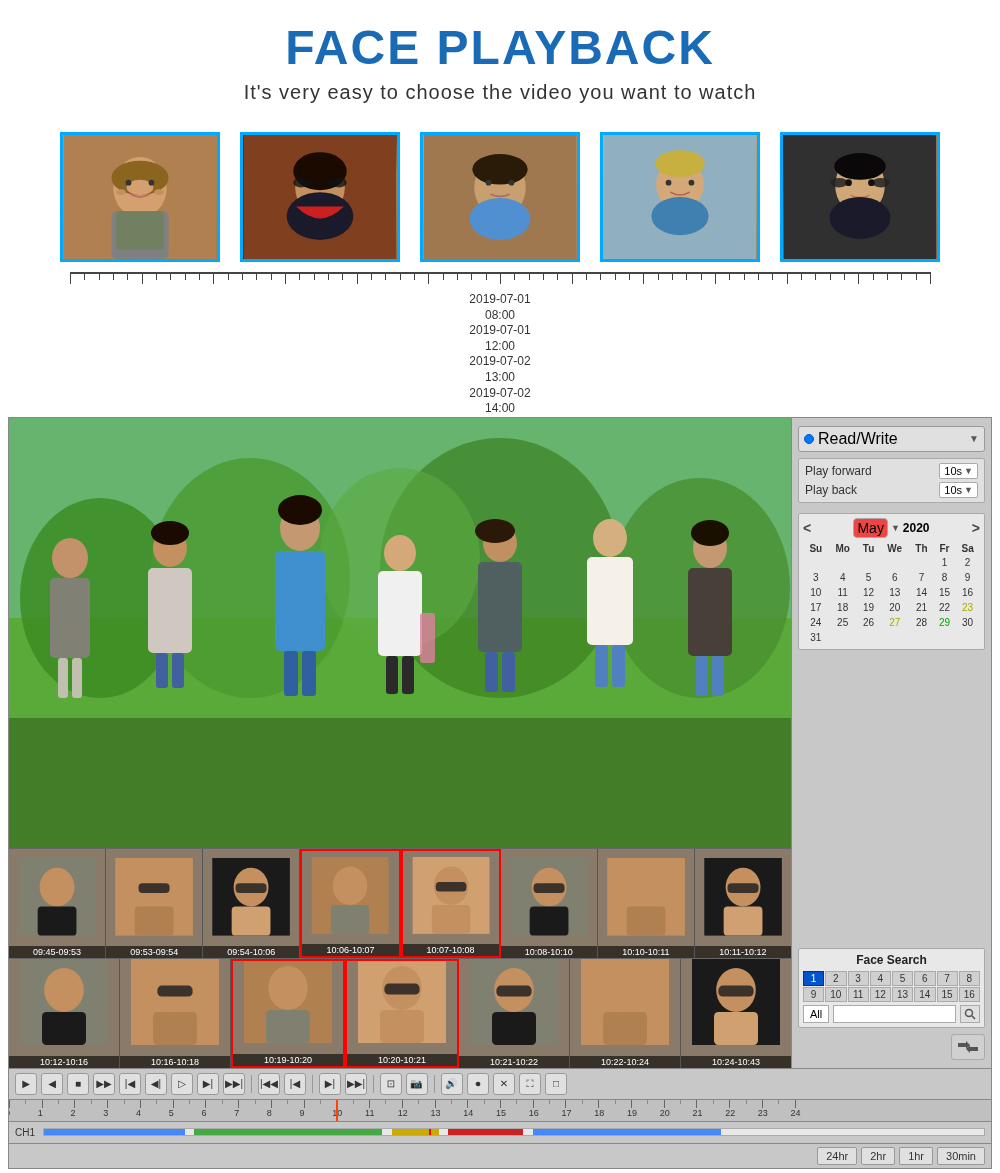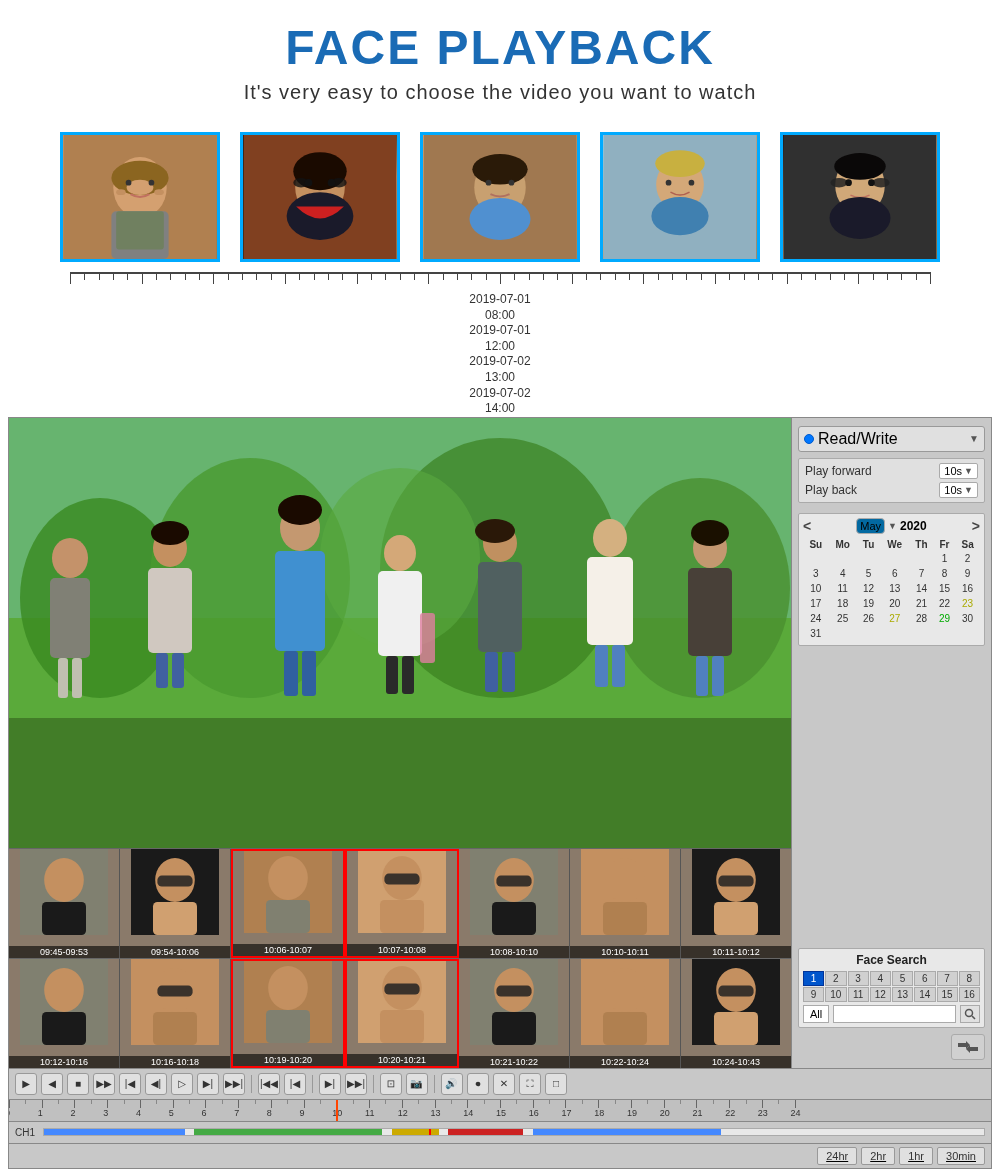--- a/index.html
+++ b/index.html
@@ -225,25 +225,25 @@
       margin-bottom: 4px;
     }
     .cal-nav { cursor: pointer; font-weight: bold; color: #444; font-size: 14px; }
     .cal-month-select {
       display: flex;
       align-items: center;
       gap: 3px;
       font-size: 12px;
     }
     .cal-month-dropdown {
-      background: #0369a1;
+      background: #ef4444;
       border: 1px solid #aaa;
       border-radius: 4px;
       padding: 1px 3px;
-      font-size: 11px;
+      font-size: 14px;
     }
     .cal-year {
       font-size: 12px;
       font-weight: bold;
     }
     .cal-grid {
       width: 100%;
       border-collapse: collapse;
       font-size: 11px;
     }
@@ -422,21 +422,20 @@
     }
 
     
     .bottom-time-btns {
       background: #c8c8c8;
       border-top: 1px solid #888;
       display: flex;
       justify-content: flex-end;
       padding: 3px 6px;
       gap: 4px;
-      text-decoration: underline;
     }
     .time-btn {
       background: #e0e0e0;
       border: 1px solid #999;
       border-radius: 2px;
       padding: 2px 8px;
       font-size: 11px;
       cursor: pointer;
       color: #333;
     }
@@ -706,20 +705,31 @@
                 <rect width="80" height="80" fill="#808070"></rect>
                 <ellipse cx="40" cy="30" rx="18" ry="20" fill="#c49060"></ellipse>
                 <rect x="20" y="50" width="40" height="30" rx="4" fill="#1a1a1a"></rect>
               </svg>
             </div>
             <div class="thumb-time">09:45-09:53</div>
           </div>
           <div class="thumb-cell thumb-bg-man1">
             <div class="thumb-cell-face">
               <svg viewBox="0 0 80 80" width="100%" height="80%">
+                <rect width="80" height="80" fill="#c49060"></rect>
+                <ellipse cx="40" cy="30" rx="18" ry="20" fill="#c49060"></ellipse>
+                <rect x="20" y="50" width="40" height="30" rx="4" fill="#b08050"></rect>
+                <rect x="24" y="26" width="32" height="10" rx="4" fill="#222" opacity="0.85"></rect>
+              </svg>
+            </div>
+            <div class="thumb-time">09:53-09:54</div>
+          </div>
+          <div class="thumb-cell thumb-bg-man1">
+            <div class="thumb-cell-face">
+              <svg viewBox="0 0 80 80" width="100%" height="80%">
                 <rect width="80" height="80" fill="#1a1a1a"></rect>
                 <ellipse cx="40" cy="30" rx="18" ry="20" fill="#c49060"></ellipse>
                 <rect x="20" y="50" width="40" height="30" rx="4" fill="#d0a070"></rect>
                 <rect x="24" y="26" width="32" height="10" rx="4" fill="#222" opacity="0.85"></rect>
               </svg>
             </div>
             <div class="thumb-time">09:54-10:06</div>
           </div>
           <div class="thumb-cell thumb-bg-woman1 highlighted">
             <div class="thumb-cell-face">

